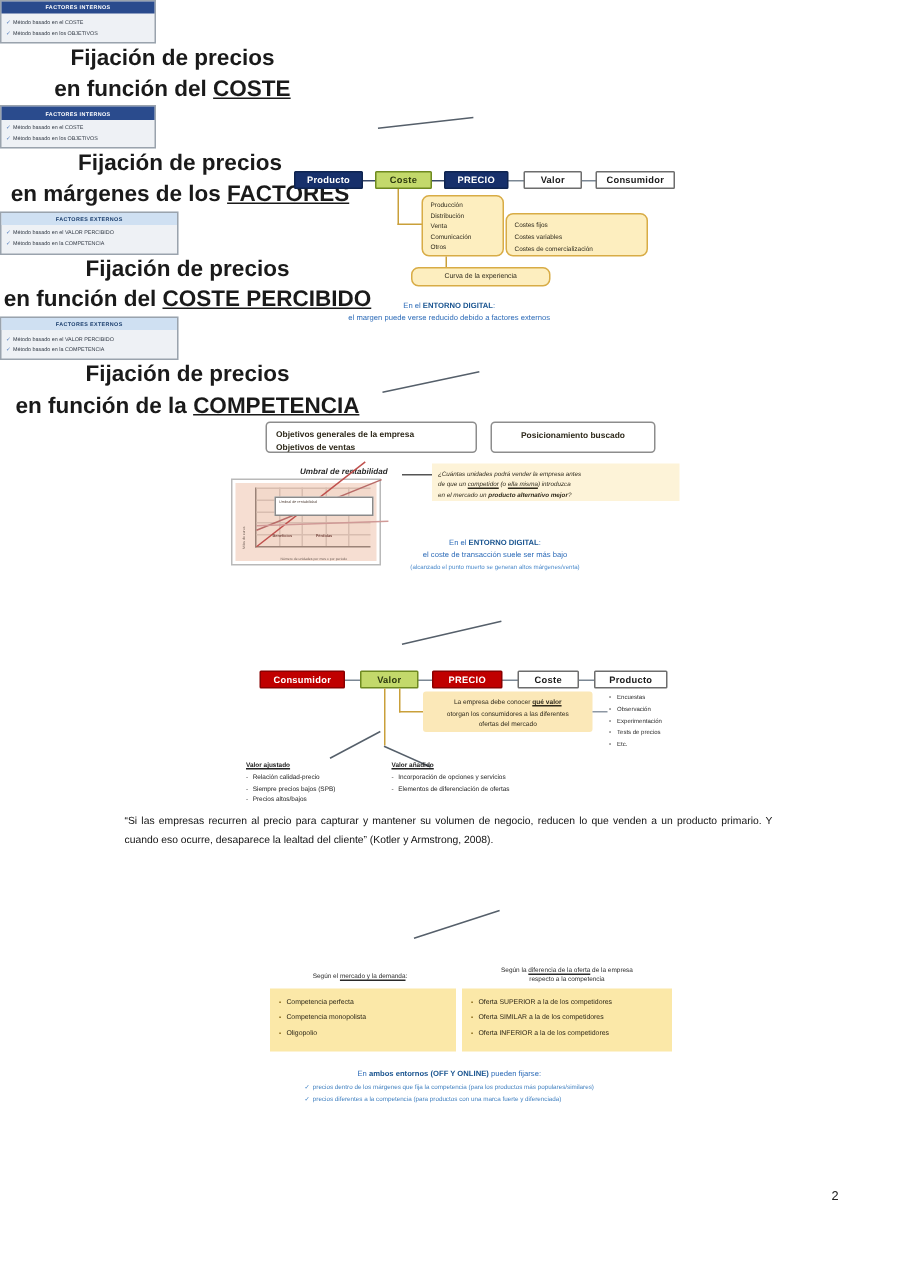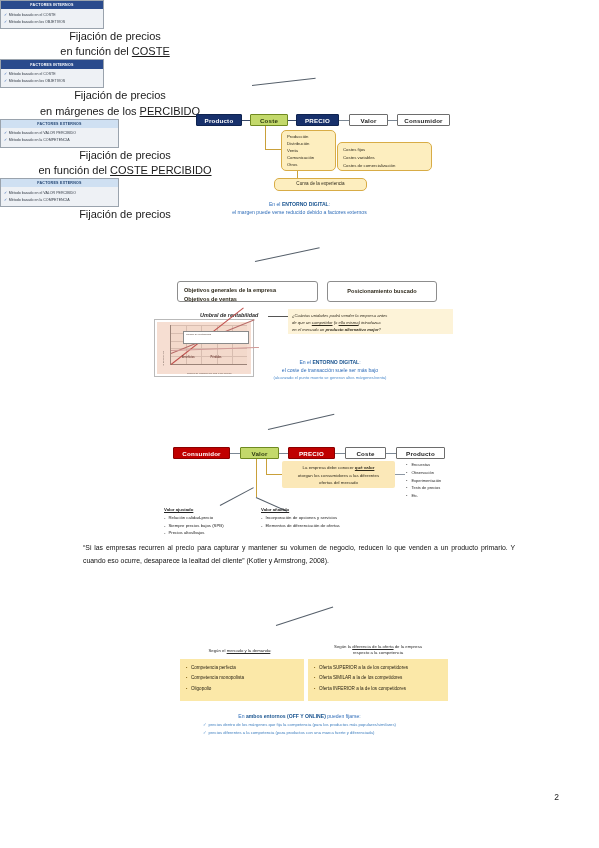--- a/index.html
+++ b/index.html
@@ -21,21 +21,21 @@
     padding:2.2px 0 2.0px;
   }
   .factores .fbody{padding:2.5px 3px 3px 3px;}
   .factores .fitem{
     font-size:3.6px;color:#333b46;line-height:1.62;white-space:nowrap;
   }
   .factores .fitem .chk{color:#3b6bb5;font-size:3.8px;margin-right:1.5px;}
 
   
   .headline{
-    font-size:11px;font-weight:normal;color:#1a1a1a;
+    font-size:15px;font-weight:bold;color:#1a1a1a;
     line-height:1.38;text-align:center;
   }
   .headline u{text-decoration:underline;}
 
   
   .lead{position:absolute;background:#555f6a;height:1px;transform-origin:left center;}
 
   
   .node{
     position:absolute;box-sizing:border-box;
@@ -191,21 +191,21 @@
     <div class="fhead">FACTORES INTERNOS</div>
     <div class="fbody">
       <div class="fitem"><span class="chk">✓</span><span>Método basado en el COSTE</span></div>
       <div class="fitem"><span class="chk">✓</span><span>Método basado en los OBJETIVOS</span></div>
     </div>
   </div>
   <div class="lead" style="left:255px;top:261px;width:66px;transform:rotate(-12deg);"></div>
 
   <div class="headline" style="left:272px;top:238px;width:240px;">
     <div>Fijación de precios</div>
-    <div><span>en márgenes de los </span><u>PERCIBIDO</u></div>
+    <div><span>en márgenes de los </span><u>FACTORES</u></div>
   </div>
 
   <div class="cream" style="left:177px;top:281px;width:141px;height:21px;background:#ffffff;border:1px solid #8d8d8d;border-radius:3px;font-size:5.6px;font-weight:bold;line-height:1.65;padding:3.5px 6px;">
     <span style="display:block">Objetivos generales de la empresa</span>
     <span style="display:block">Objetivos de ventas</span>
   </div>
   <div class="cream center" style="left:327px;top:281px;width:110px;height:21px;background:#ffffff;border:1px solid #8d8d8d;border-radius:3px;font-size:5.6px;font-weight:bold;">Posicionamiento buscado</div>
 
   <div class="umbral" style="left:200px;top:312px;">Umbral de rentabilidad</div>
   <div class="umbral-line" style="left:268px;top:316px;width:20px;"></div>
@@ -312,20 +312,21 @@
     <div class="fhead" style="background:#cfe0f2;color:#1c3f6e;">FACTORES EXTERNOS</div>
     <div class="fbody">
       <div class="fitem"><span class="chk">✓</span><span>Método basado en el VALOR PERCIBIDO</span></div>
       <div class="fitem"><span class="chk">✓</span><span>Método basado en la COMPETENCIA</span></div>
     </div>
   </div>
   <div class="lead" style="left:276px;top:625px;width:60px;transform:rotate(-18deg);"></div>
 
   <div class="headline" style="left:272px;top:603px;width:250px;">
     <div>Fijación de precios</div>
+    <div><span>en función de la </span><u>COMPETENCIA</u></div>
   </div>
 
   <div class="colhead" style="left:172px;top:648px;width:136px;">
     <span>Según el </span><u>mercado y la demanda</u><span>:</span>
   </div>
   <div class="panel" style="left:180px;top:659px;width:124px;height:42px;">
     <span class="bullet">Competencia perfecta</span>
     <span class="bullet">Competencia monopolista</span>
     <span class="bullet">Oligopolio</span>
   </div>

